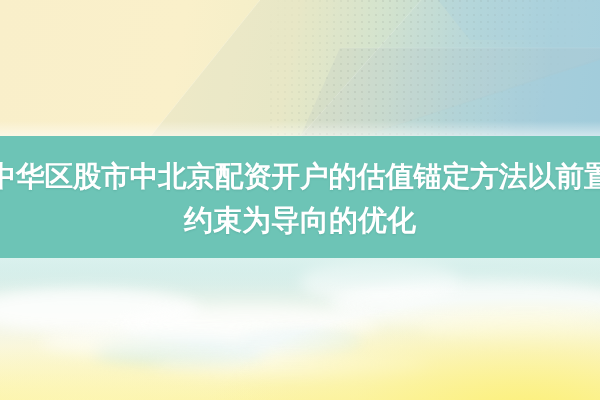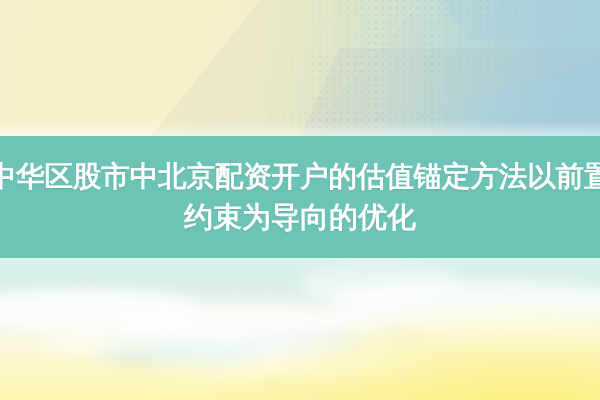--- a/index.html
+++ b/index.html
@@ -84,21 +84,20 @@
     text-align: center;
     white-space: nowrap;
     text-shadow: 0 1px 2px rgba(40,110,100,0.20);
   }
   .title-line.l1 {
     font-size: 28.6px;
     letter-spacing: -0.2px;
   }
   .title-line.l2 {
     font-size: 29px;
-    font-family: Liberation Mono, monospace;
   }
 
   
   .sky-area {
     position: absolute;
     left: 0; top: 258px;
     width: 600px;
     height: 142px;
     overflow: hidden;
     background:

